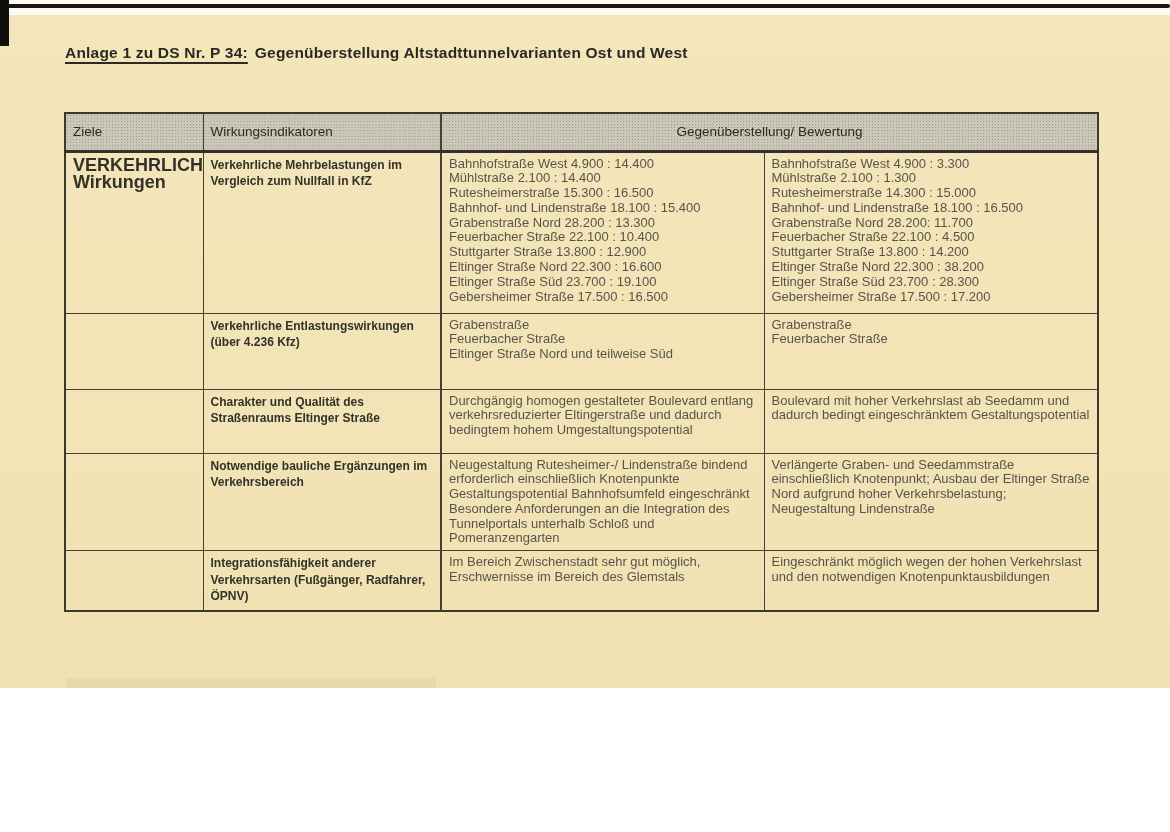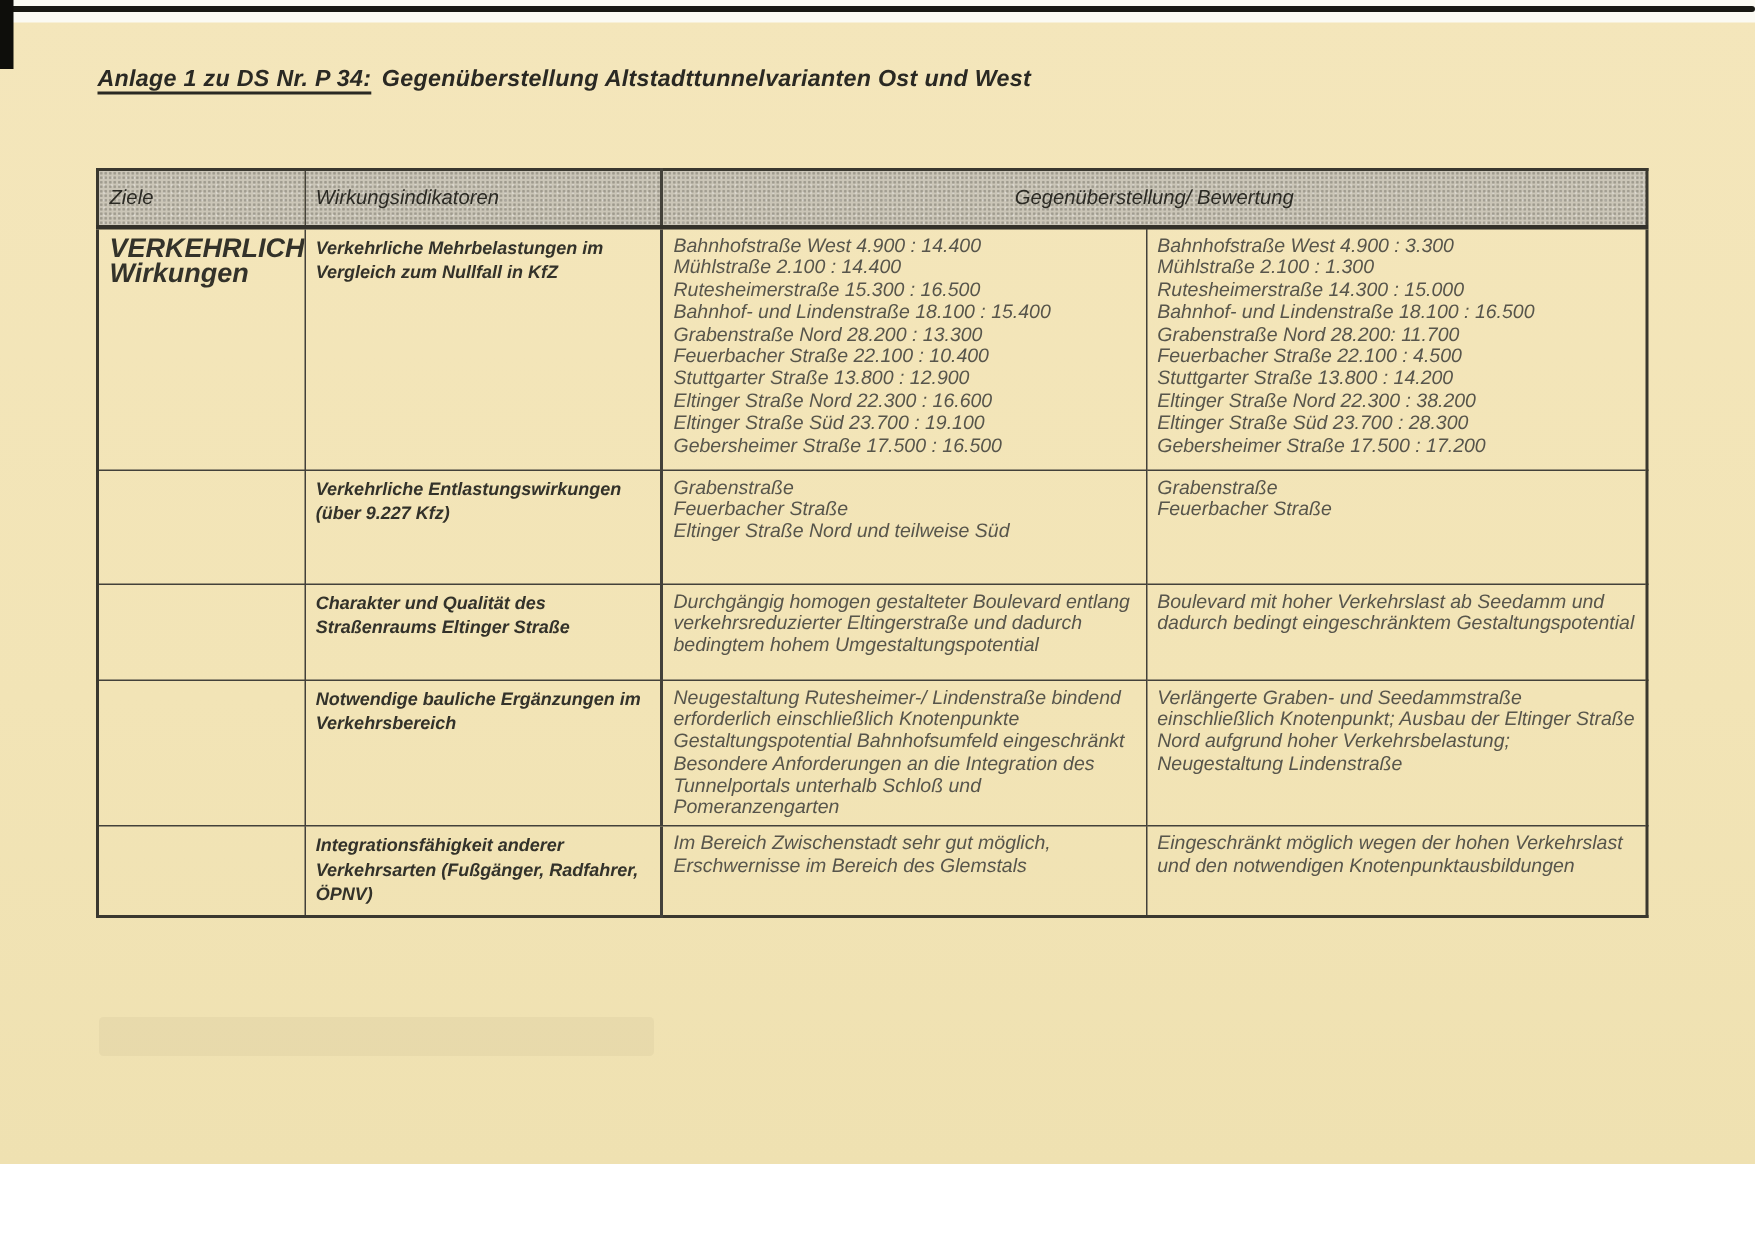--- a/index.html
+++ b/index.html
@@ -1,22 +1,21 @@
 <!DOCTYPE html>
 <html><head>
 <meta charset="utf-8">
 <style>
   html,body{margin:0;padding:0;}
   body{font-family:"Liberation Sans", sans-serif;}
   .page{
     position:relative;
-    width:1170px;height:776px;
+    width:1170px;height:688px;
     background:linear-gradient(180deg,#f4e6bb 0%,#f2e4b6 60%,#efe1b1 100%);
     overflow:hidden;
-    font-style:italic;
   }
   
   .scan-top-white{position:absolute;top:0;left:0;right:0;height:15px;background:#fbfaf3;}
   .scan-top-line{position:absolute;top:4px;left:0;right:0;height:4px;background:#181813;border-radius:2px;}
   .scan-corner{position:absolute;top:0;left:0;width:9px;height:46px;background:#0e0e0b;}
   .smudge{position:absolute;left:66px;top:678px;width:370px;height:26px;background:rgba(90,82,55,0.05);border-radius:3px;}
   
   .title{position:absolute;left:65px;top:44px;font-size:15.5px;font-weight:bold;color:#2a2923;letter-spacing:0.2px;white-space:nowrap;}
   .title-u{text-decoration:underline;text-decoration-thickness:1.6px;text-underline-offset:3.5px;margin-right:7px;}
   
@@ -111,21 +110,21 @@
 Grabenstraße Nord 28.200: 11.700
 Feuerbacher Straße 22.100 : 4.500
 Stuttgarter Straße 13.800 : 14.200
 Eltinger Straße Nord 22.300 : 38.200
 Eltinger Straße Süd 23.700 : 28.300
 Gebersheimer Straße 17.500 : 17.200</td>
     </tr>
 
     <tr class="r2">
       <td></td>
-      <td class="ind">Verkehrliche Entlastungswirkungen (über 9.227 Kfz)</td>
+      <td class="ind">Verkehrliche Entlastungswirkungen (über 4.236 Kfz)</td>
       <td class="body-txt pre bl-thick">Grabenstraße
 Feuerbacher Straße
 Eltinger Straße Nord und teilweise Süd</td>
       <td class="body-txt pre">Grabenstraße
 Feuerbacher Straße</td>
     </tr>
 
     <tr class="r3">
       <td></td>
       <td class="ind">Charakter und Qualität des Straßenraums Eltinger Straße</td>

